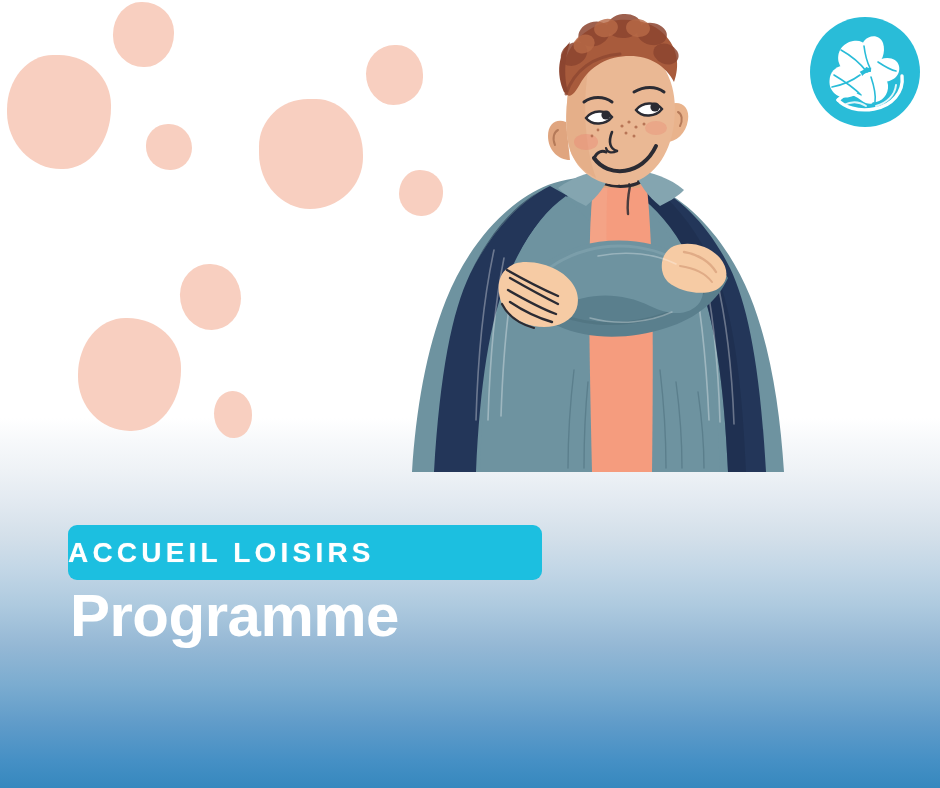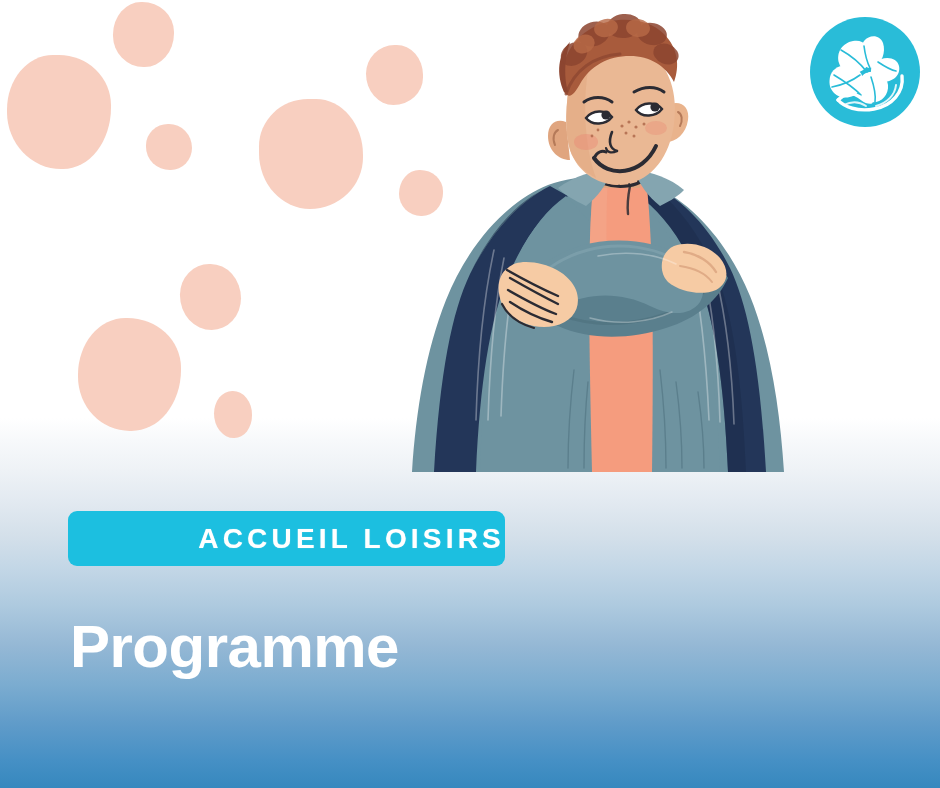--- a/index.html
+++ b/index.html
@@ -67,28 +67,28 @@
     width: 400px;
     height: 472px;
     overflow: hidden;
   }
   .illustration svg { display: block; }
 
   
   .badge {
     position: absolute;
     left: 68px;
-    top: 511px;
-    width: 437px;
+    top: 525px;
+    width: 474px;
     height: 55px;
     background: #1cbfe0;
     border-radius: 9px;
     display: flex;
     align-items: center;
-    justify-content: flex-end;
+    justify-content: flex-start;
     box-sizing: border-box;
   }
   .badge-label {
     color: #ffffff;
     font-size: 28px;
     font-weight: bold;
     letter-spacing: 4.2px;
     line-height: 1;
     white-space: nowrap;
     text-shadow: 0 0 1px rgba(255,255,255,0.55);
@@ -101,21 +101,20 @@
     top: 578px;
     width: 760px;
   }
   .headline-line {
     color: #ffffff;
     font-size: 60px;
     font-weight: bold;
     line-height: 75px;
     letter-spacing: -0.5px;
     white-space: nowrap;
-    margin-top: 31px;
   }
 </style>
 </head>
 <body>
 
 <div class="poster">
 
   <div class="bg-gradient"></div>
 
   <div id="blob-layer">

